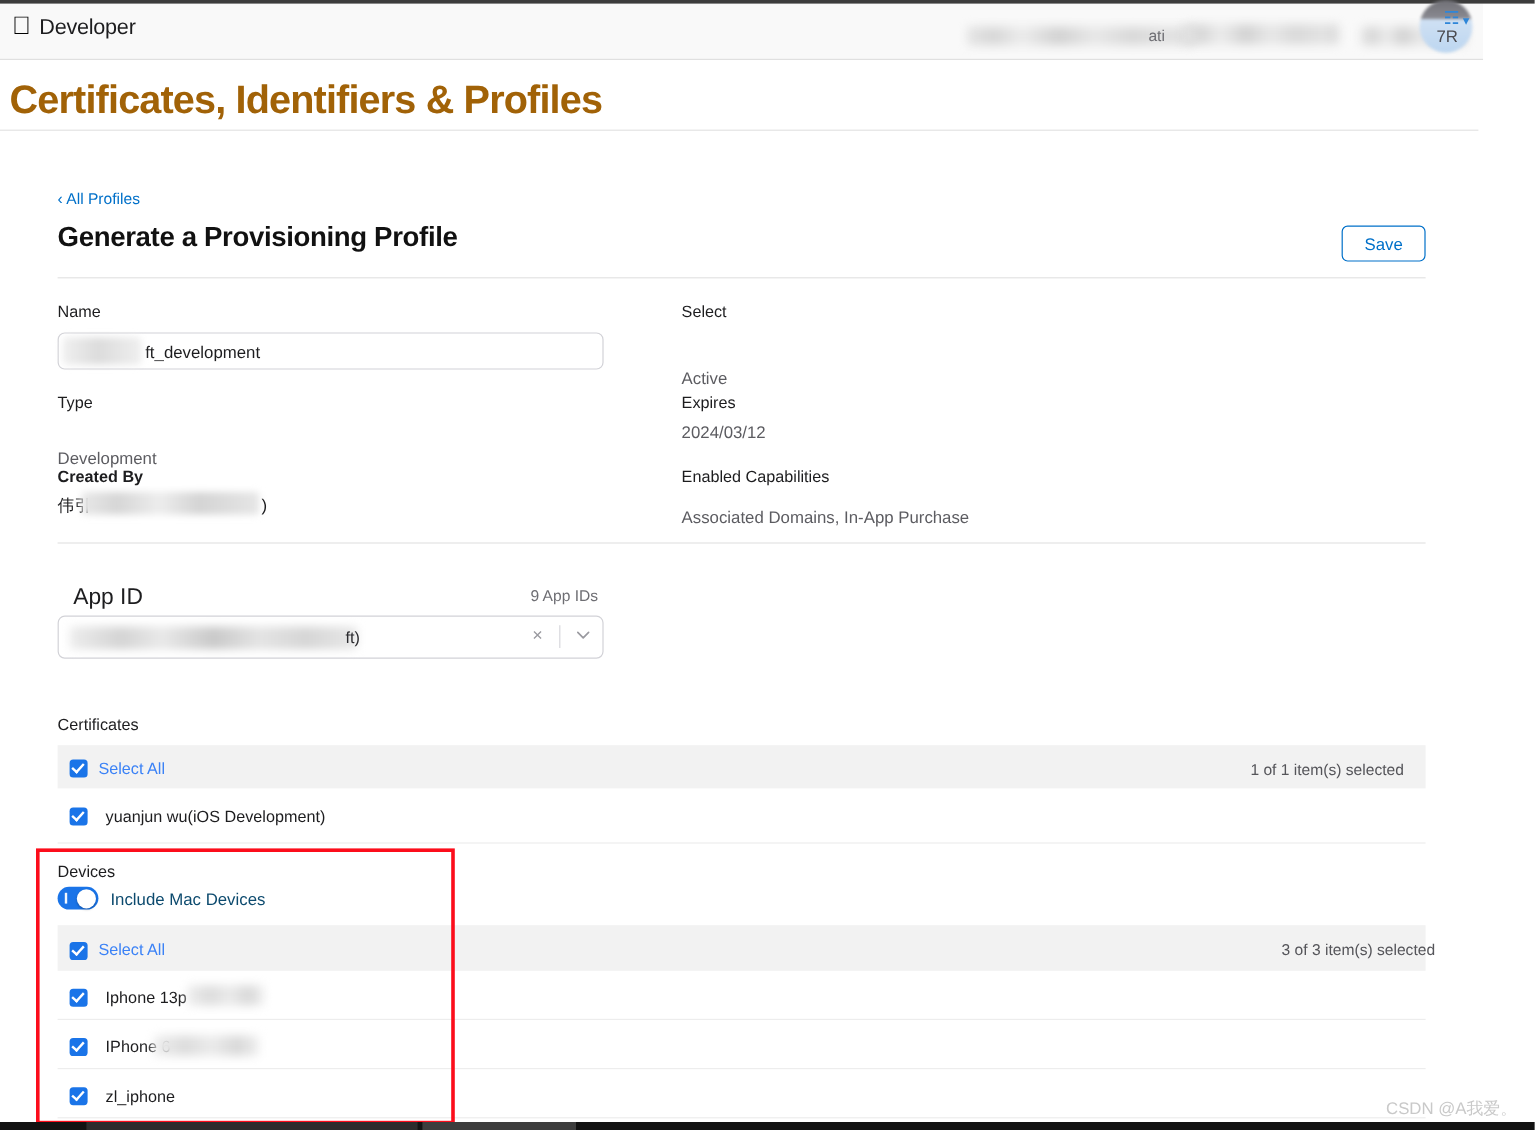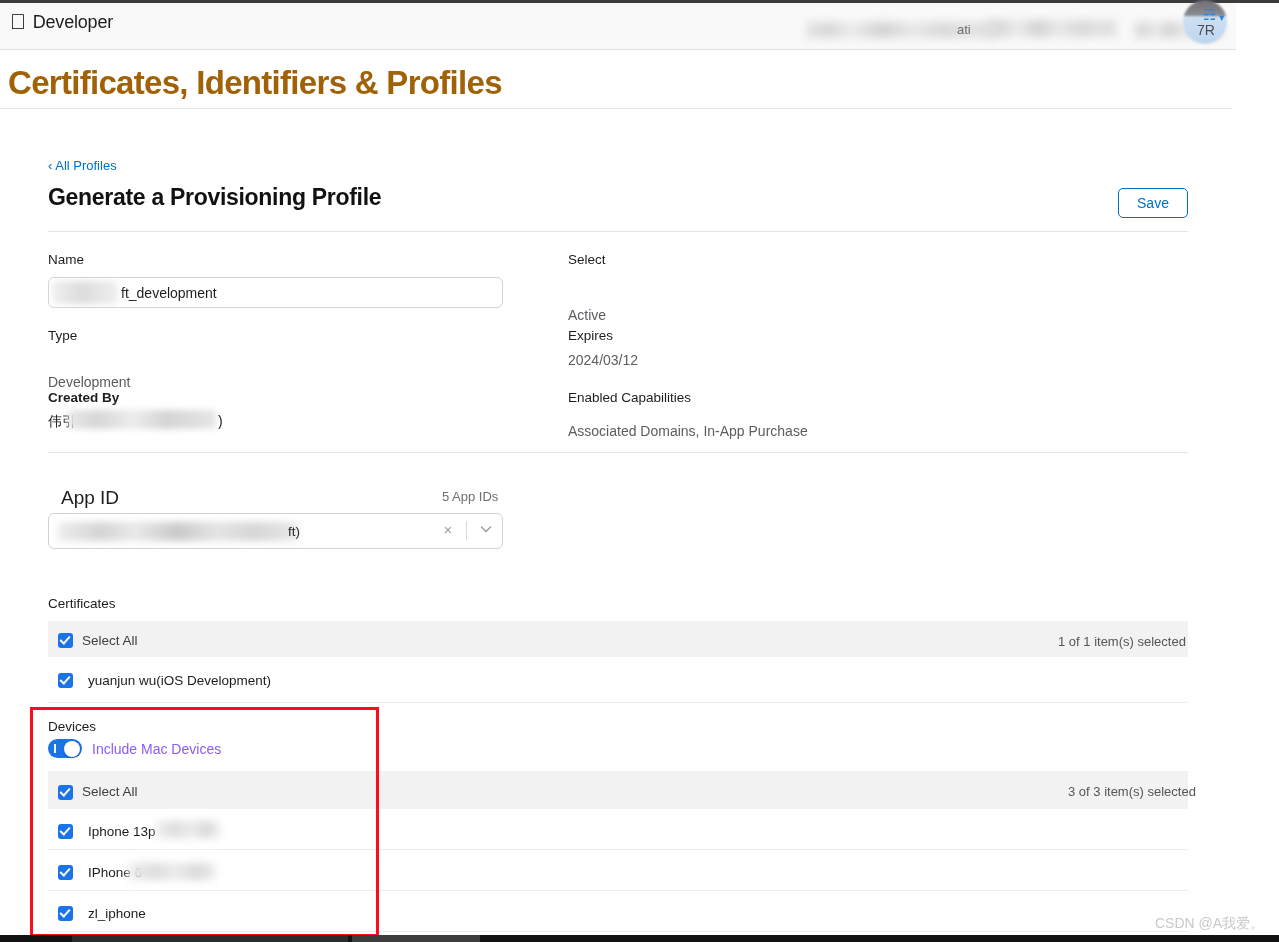--- a/index.html
+++ b/index.html
@@ -317,30 +317,30 @@
     position: absolute;
     left: 4px; top: 1px;
     width: 4px; height: 8px;
     border: solid #fff;
     border-width: 0 2px 2px 0;
     transform: rotate(42deg);
   }
   .row-label {
     position: absolute;
     font-size: 13.5px;
-    color: #404040;
+    color: #3b82f6;
   }
   .row-count {
     position: absolute;
     font-size: 13px;
     color: #55555a;
   }
   #certs-sa-check  { left: 58px; top: 633px; }
   #certs-sa-label  { left: 82px; top: 633px; }
-  #certs-sa-count  { left: 1042px; top: 634px; margin-left: 16px; }
+  #certs-sa-count  { left: 1042px; top: 634px; }
 
   #cert-row-0 {
     position: absolute;
     left: 48px; top: 659px;
     width: 1140px; height: 44px;
     border-bottom: 1px solid #ededed;
     box-sizing: border-box;
   }
   #cert-row-0-check { left: 58px; top: 673px; }
   #cert-row-0-label { left: 88px; top: 673px; color:#1d1d1f; }
@@ -373,21 +373,21 @@
     left: 16px; top: 1.5px;
     width: 16px; height: 16px;
     border-radius: 50%;
     background: #fff;
     box-shadow: 0 1px 2px rgba(0,0,0,0.28);
   }
   #mac-toggle-label {
     position: absolute;
     left: 92px; top: 741px;
     font-size: 14px;
-    color: #8b5cf6;
+    color: #0c4a6e;
   }
 
   #devices-selectall { left: 48px; top: 771px; width: 1140px; height: 38px; }
   #dev-sa-check { left: 58px; top: 785px; }
   #dev-sa-label { left: 82px; top: 784px; }
   #dev-sa-count { left: 1068px; top: 784px; }
 
   .device-row {
     position: absolute;
     left: 48px;
@@ -499,21 +499,21 @@
 <div class="meta-value" id="val-created">伟引</div>
 <div id="created-blur"></div>
 <div id="created-paren">)</div>
 
 <div class="meta-label" id="lbl-caps">Enabled Capabilities</div>
 <div class="meta-value" id="val-caps">Associated Domains, In-App Purchase</div>
 
 <div id="meta-rule"></div>
 
 <div id="lbl-appid">App ID</div>
-<div id="appid-count">5 App IDs</div>
+<div id="appid-count">9 App IDs</div>
 <div id="appid-select"></div>
 <div id="appid-blur"></div>
 <div id="appid-text">ft)</div>
 <div id="appid-clear">×</div>
 <div id="appid-divider"></div>
 <div id="appid-caret">
   <svg width="16" height="16" viewBox="0 0 16 16" aria-hidden="true">
     <path d="M3.5 6 L8 10.5 L12.5 6" fill="none" stroke="#9a9aa0" stroke-width="1.4" stroke-linecap="round" stroke-linejoin="round"></path>
   </svg>
 </div>

